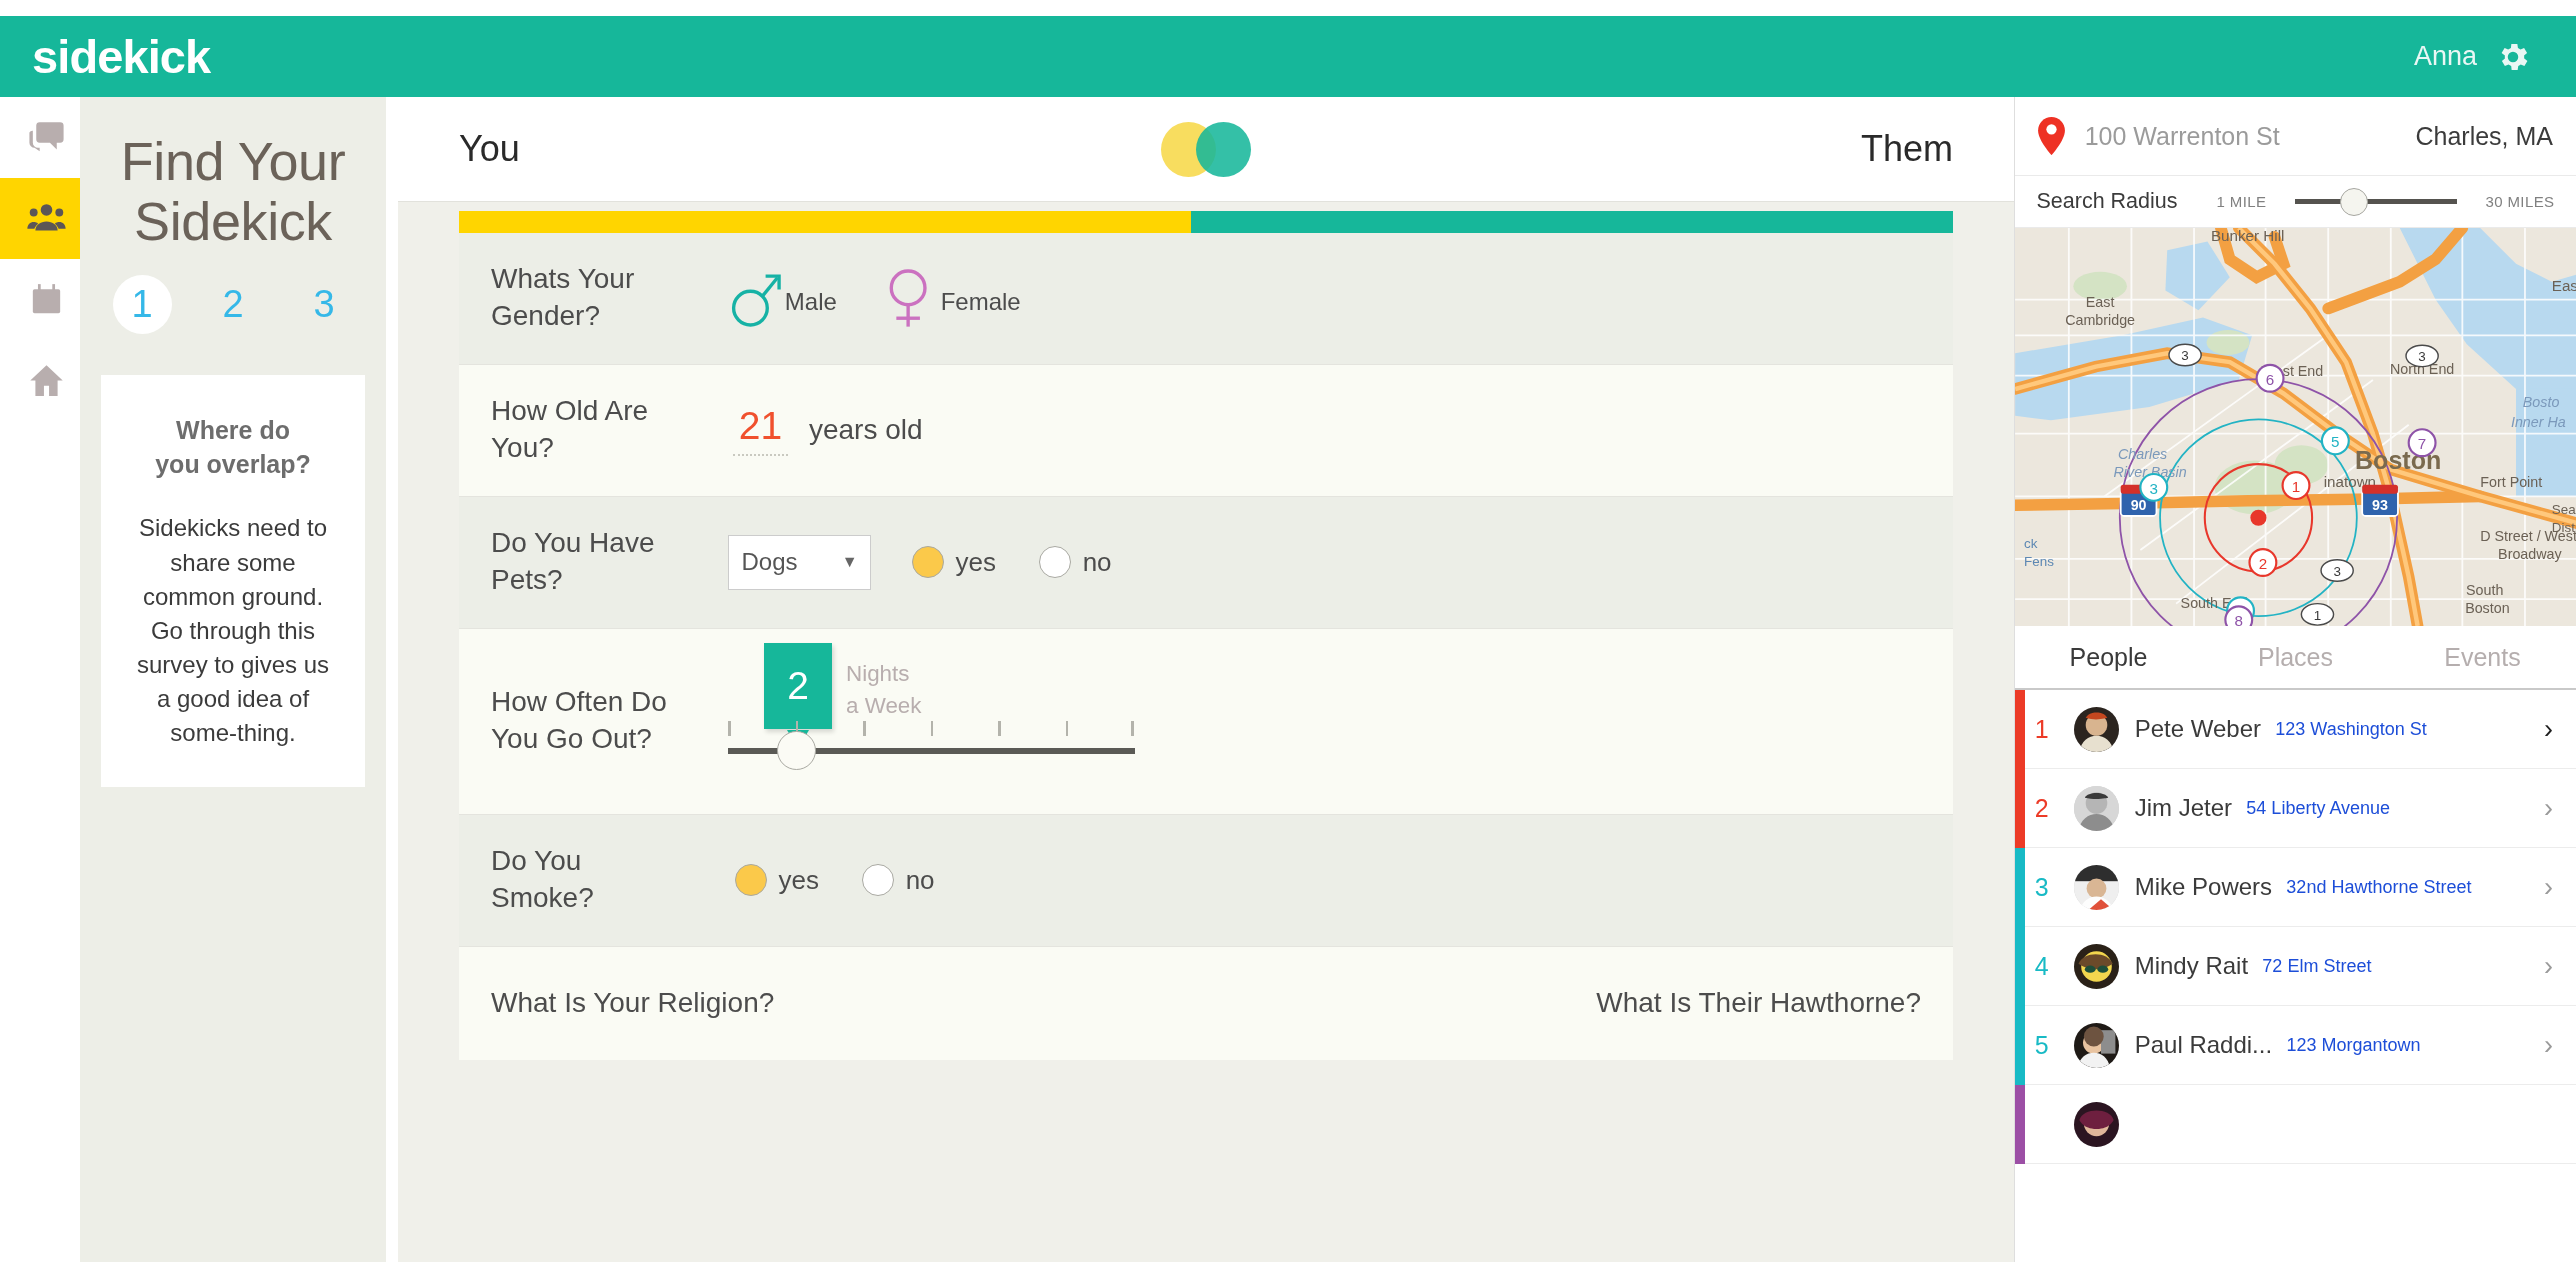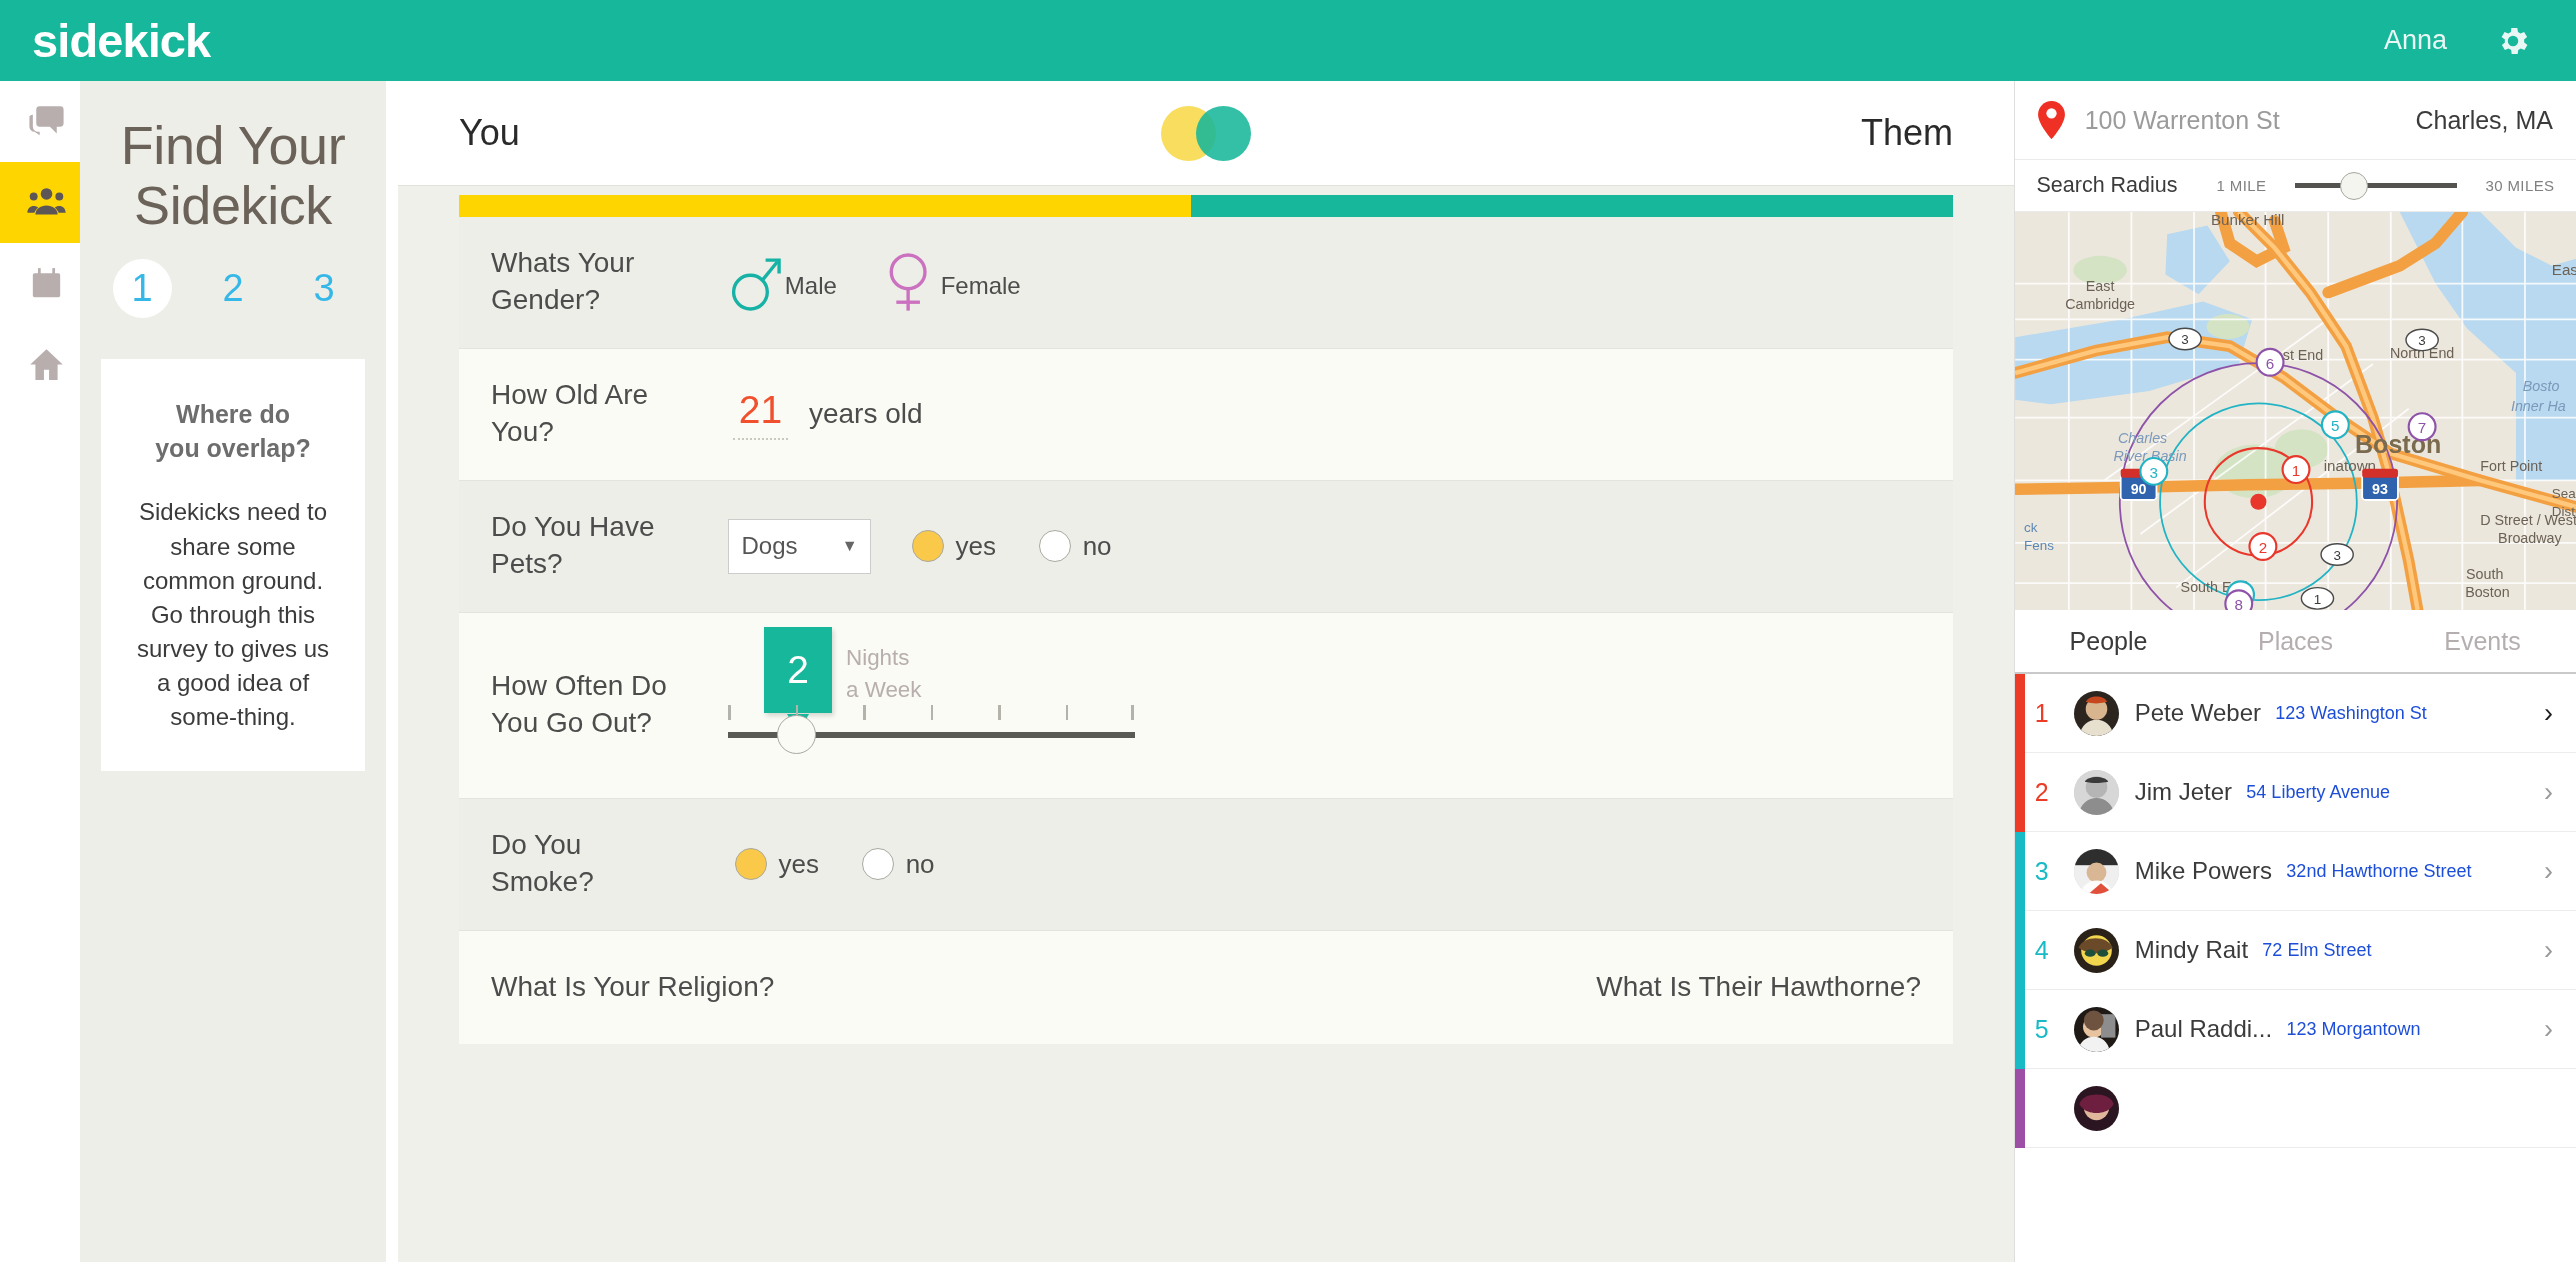--- a/index.html
+++ b/index.html
@@ -2,33 +2,33 @@
 <html style="font-size:14.3px"><head>
 <meta charset="utf-8">
 <style>
   * { box-sizing: border-box; margin: 0; padding: 0; }
   html, body {
     width: 2576px; height: 1263px;
     font-family: "Liberation Sans", sans-serif;
     background: #ffffff;
     overflow: hidden;
   }
-  .app { position: relative; width: 2576px; height: 1212px; }
+  .app { position: relative; width: 2576px; height: 1212px; margin-top: 16px; }
 
   
   .topbar {
     position: absolute; top: 0; left: 0; width: 2576px; height: 81px;
     background: #16b79a; display: flex; align-items: center;
   }
   .brand {
     color: #ffffff; font-size: 47px; font-weight: bold;
     letter-spacing: -0.9px; margin-left: 32px;
   }
   .topbar-right {
-    margin-left: auto; display: flex; align-items: center; gap: 48px; margin-right: 45px; justify-content: center;
+    margin-left: auto; display: flex; align-items: center; gap: 18px; margin-right: 45px; justify-content: center;
   }
   .user-name { color: #e9f7f4; font-size: 27px; }
   .gear-icon { width: 36px; height: 36px; display: block; }
 
   
   .rail {
     position: absolute; top: 81px; left: 0; width: 92px; height: 1182px;
     background: #ffffff; border-right: 0.9px solid #d9d9d4;
   }
   .rail-item {

